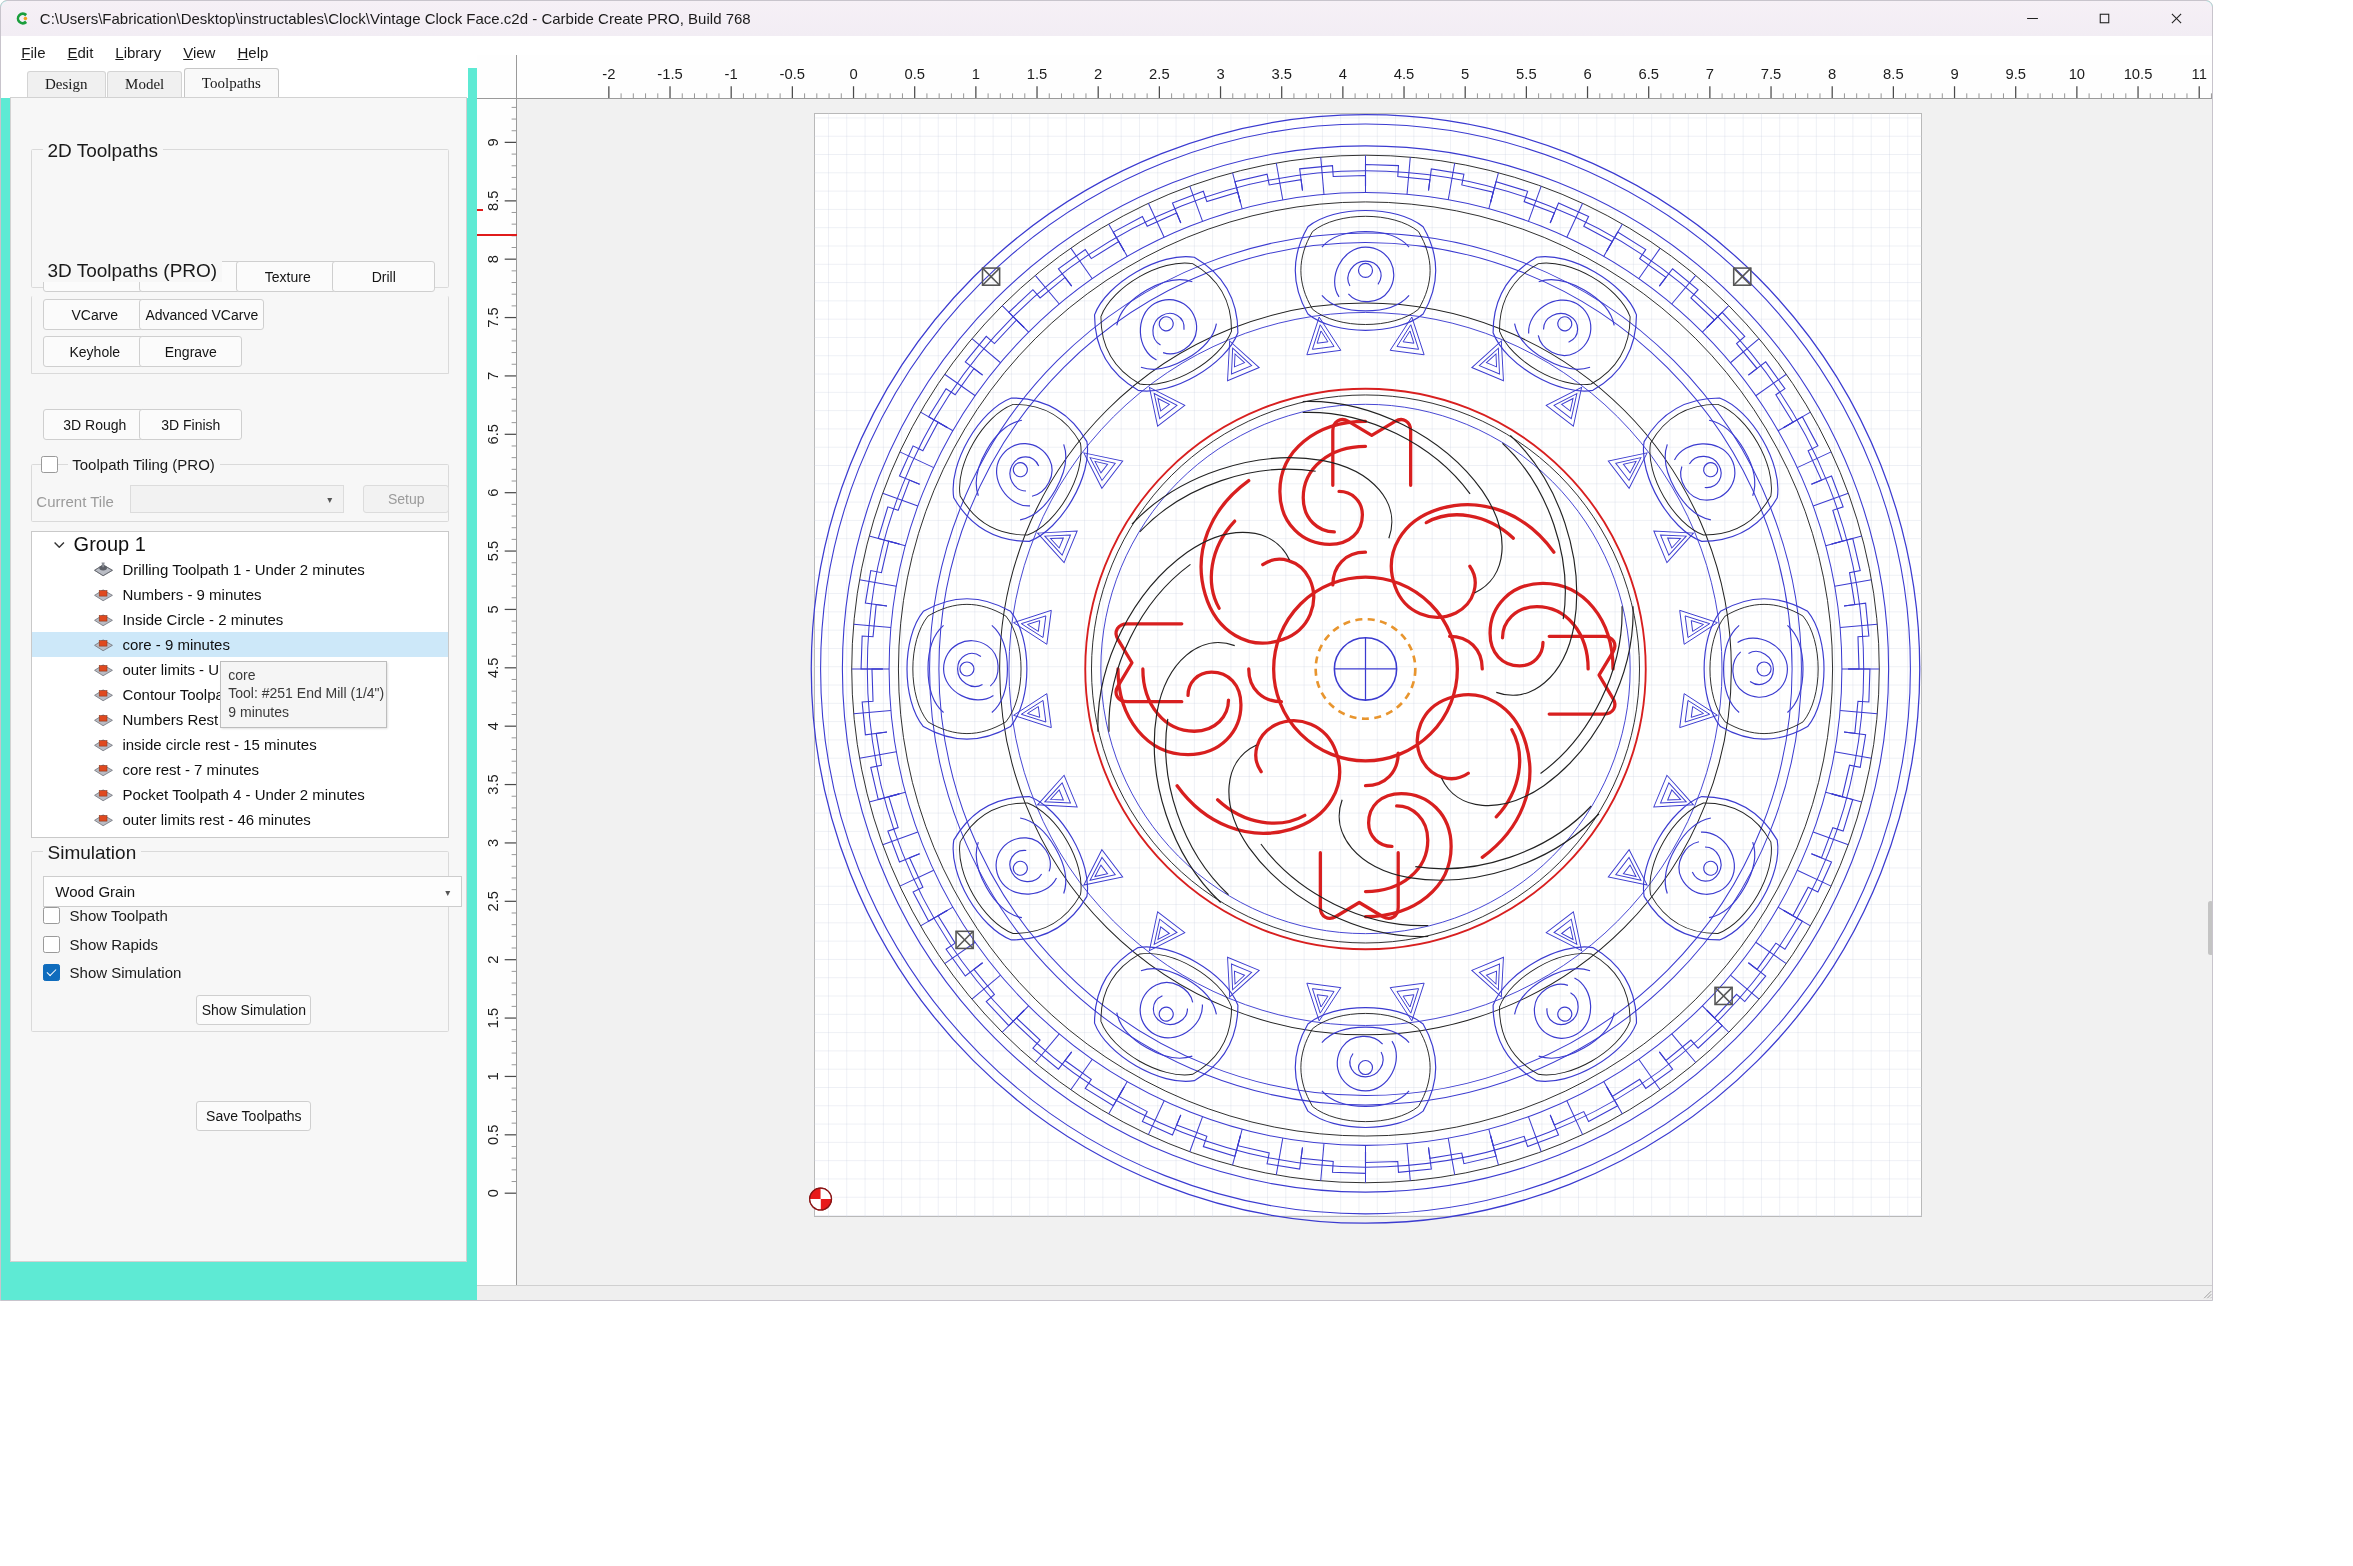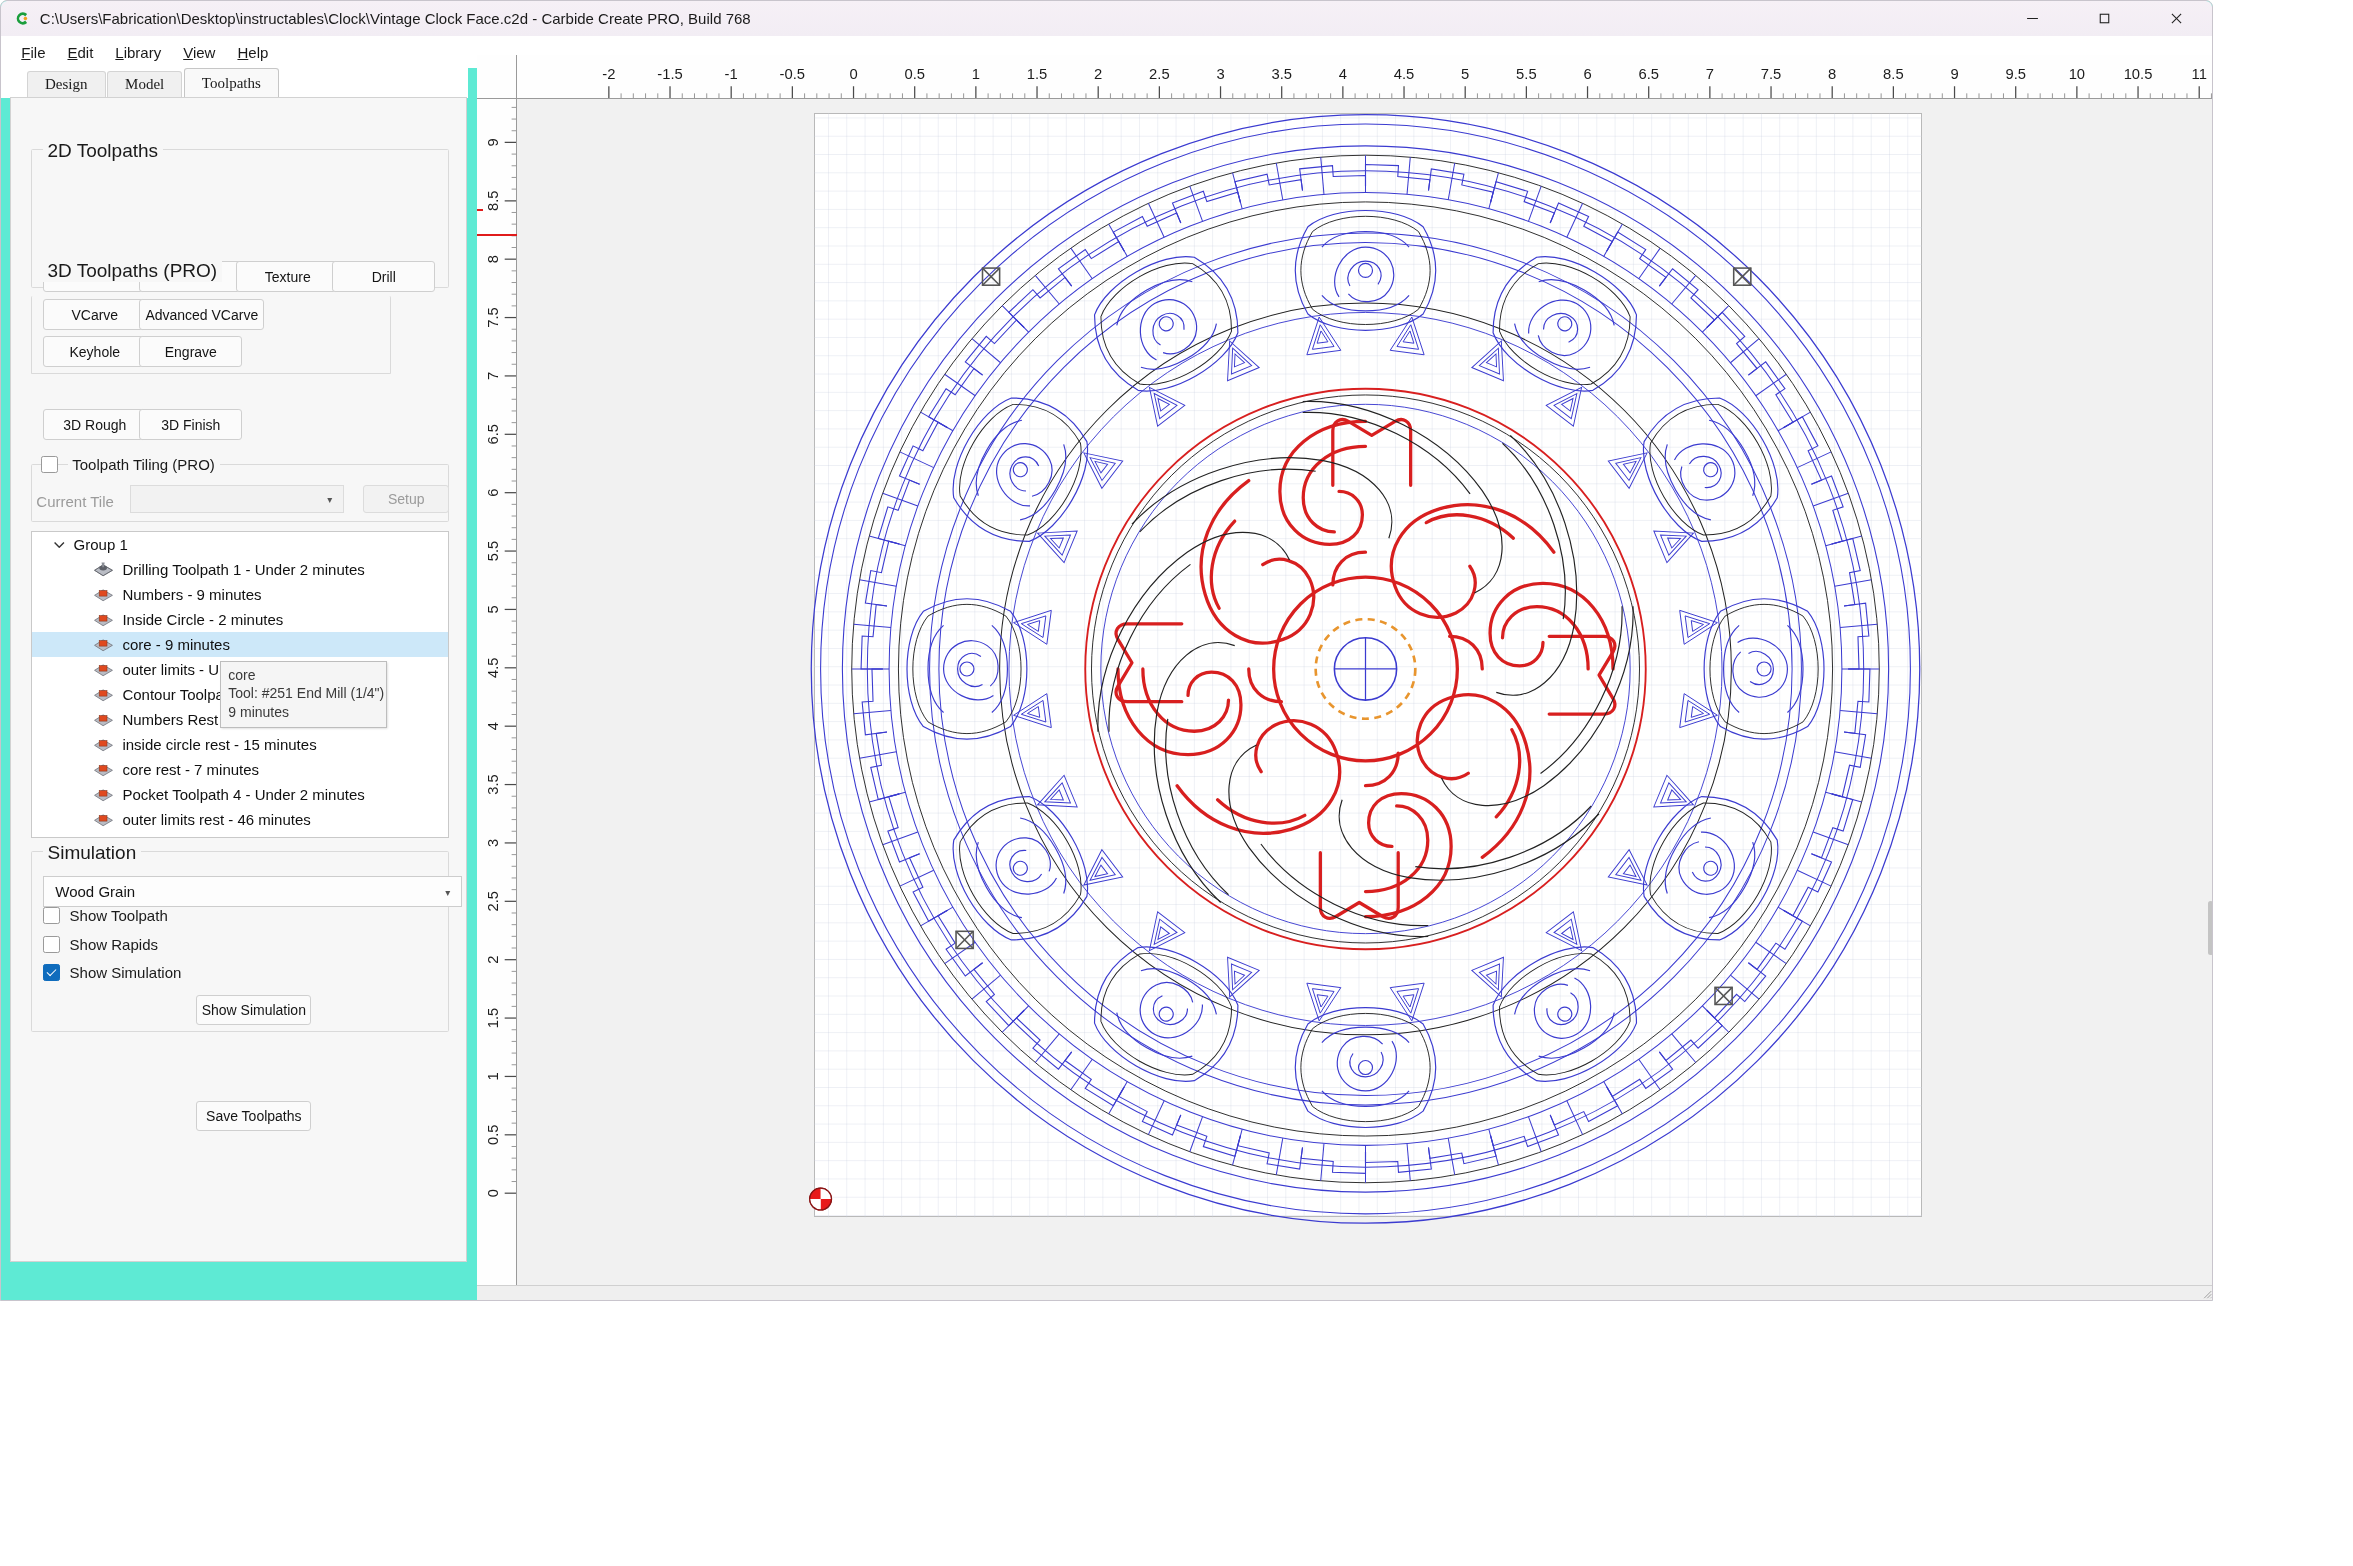--- a/index.html
+++ b/index.html
@@ -115,21 +115,21 @@
   
   .tp-list {
     position: absolute;
     background: #ffffff;
     border: 0.8px solid #c9c9c9;
     overflow: hidden;
   }
   .tp-group-row {
     display: flex; align-items: center;
     height: 25px; padding-left: 20px;
-    font-size: 15px; color: #101010;
+    font-size: 20px; color: #101010;
   }
   .chev {
     width: 14px; margin-right: 7.8px; color: #303030;
     display: inline-flex; align-items: center; justify-content: center;
   }
   .tp-row {
     display: flex; align-items: center;
     height: 25px; padding-left: 61px;
     font-size: 15px; color: #101010;
     white-space: nowrap;
@@ -303,21 +303,21 @@
       <div class="btn" style="position:absolute; left:128px; top:201px; width:125px; height:31px;">
           <span>Advanced VCarve</span>
         </div>
       <div class="btn" style="position:absolute; left:32px; top:238px; width:103px; height:31px;">
           <span>Keyhole</span>
         </div>
       <div class="btn" style="position:absolute; left:128px; top:238px; width:103px; height:31px;">
           <span>Engrave</span>
         </div>
 
-      <div class="groupbox" style="left:19.5px; top:198px; width:360px; height:78px; border-top:none;">
+      <div class="groupbox" style="left:19.5px; top:198px; width:418px; height:78px; border-top:none;">
         <div class="gb-title" style="top:-36px;">3D Toolpaths (PRO)</div>
       </div>
       <div class="btn" style="position:absolute; left:32px; top:311px; width:103px; height:31px;">
           <span>3D Rough</span>
         </div>
       <div class="btn" style="position:absolute; left:128px; top:311px; width:103px; height:31px;">
           <span>3D Finish</span>
         </div>
 
       <div class="groupbox" style="left:19.5px; top:366px; width:418px; height:58px;"></div>

